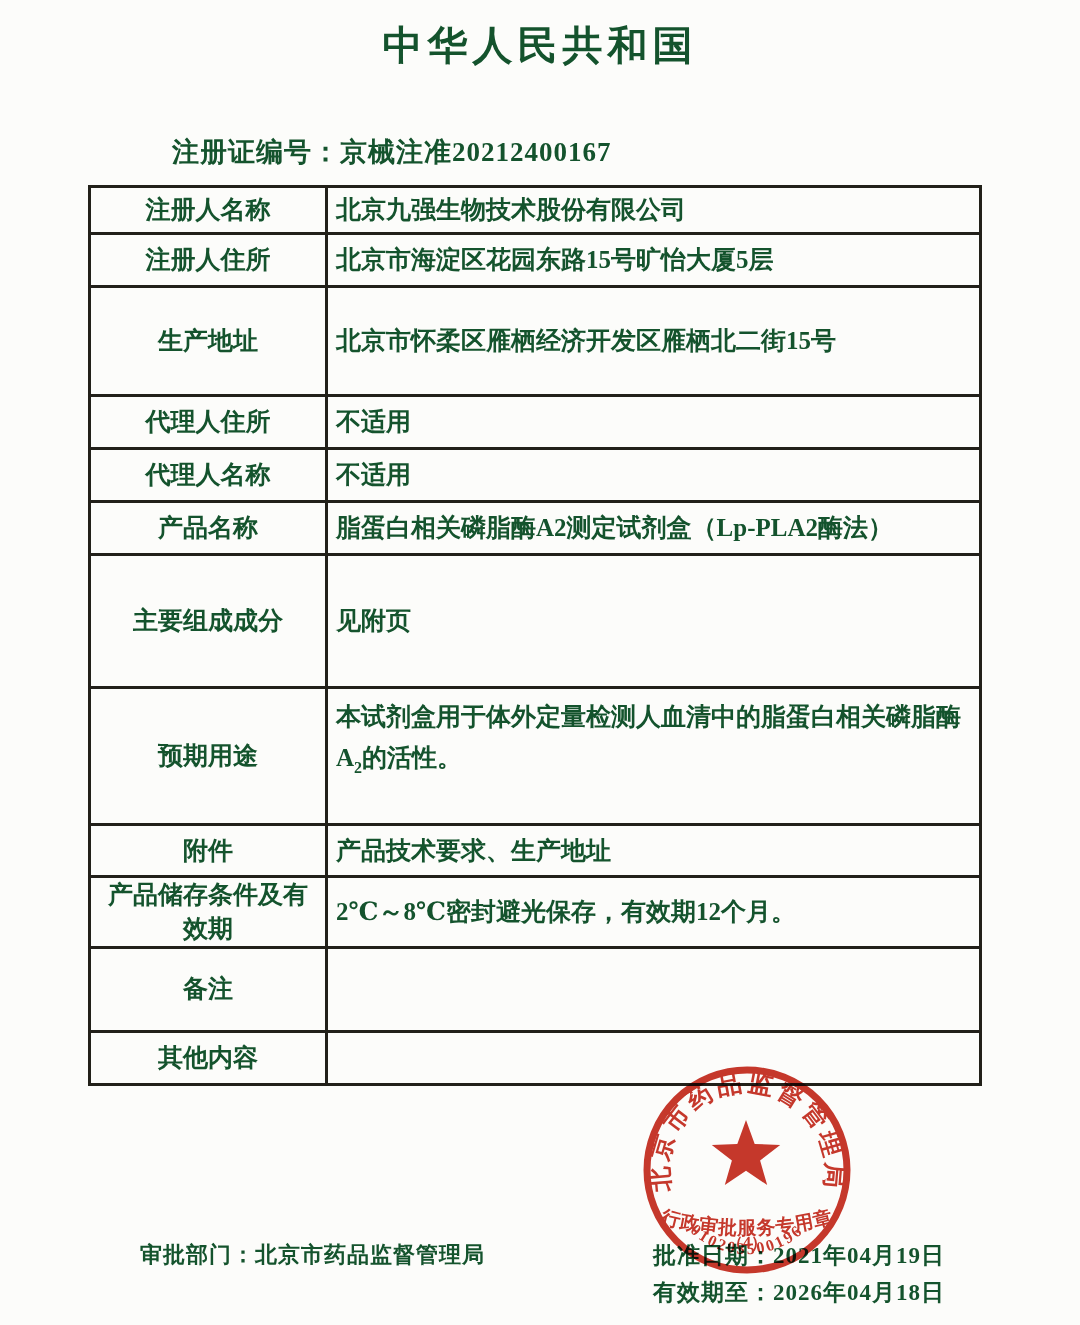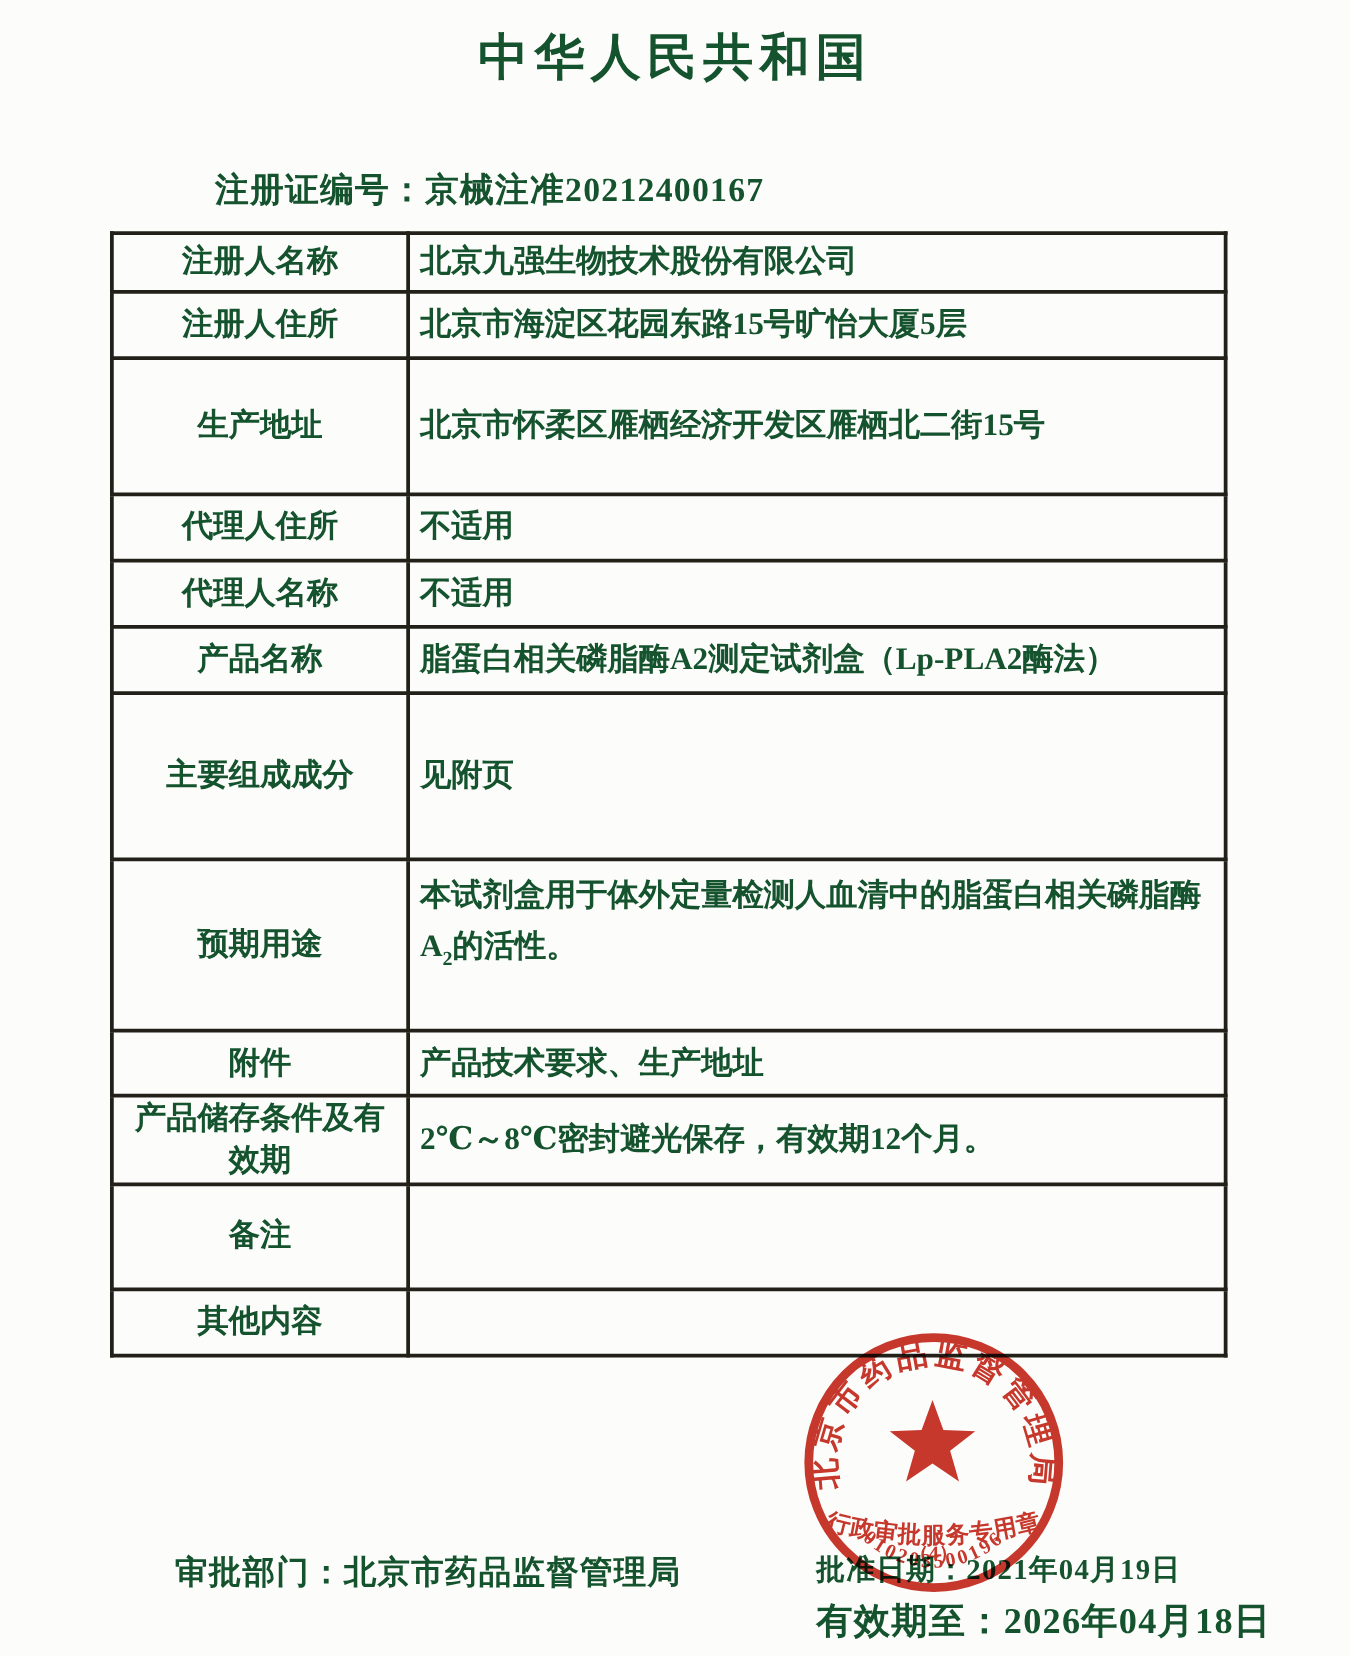--- a/index.html
+++ b/index.html
@@ -33,29 +33,29 @@
     font-size:25px;font-weight:600;
     vertical-align:middle;
     margin-top:36px;
   }
   td.lbl{width:222px;text-align:center;padding:0 6px;line-height:1.35;}
   td.val{padding:0 4px 0 8px;line-height:1.5;}
   tr.toprow td.val{vertical-align:top;padding-top:8px;line-height:1.62;}
   .subscript{font-size:16px;vertical-align:-7px;}
   .footer-left{
     position:absolute;left:140px;top:1240px;
-    font-size:26px;font-weight:700;letter-spacing:1px;text-align:right;
+    font-size:22px;font-weight:700;letter-spacing:1px;text-align:right;
   }
   .footer-date1{
     position:absolute;left:653px;top:1240px;
     font-size:23px;font-weight:700;letter-spacing:1px;
   }
   .footer-date2{
     position:absolute;left:653px;top:1277px;
-    font-size:29px;font-weight:700;letter-spacing:1px;
+    font-size:23px;font-weight:700;letter-spacing:1px;
   }
   .stamp{
     position:absolute;left:639px;top:1059px;
     width:216px;height:216px;
     mix-blend-mode:multiply;opacity:.93;
   }
   .stamp text{font-family:"Liberation Serif","DejaVu Serif",serif;font-weight:700;}
 </style>
 </head>
 <body>

